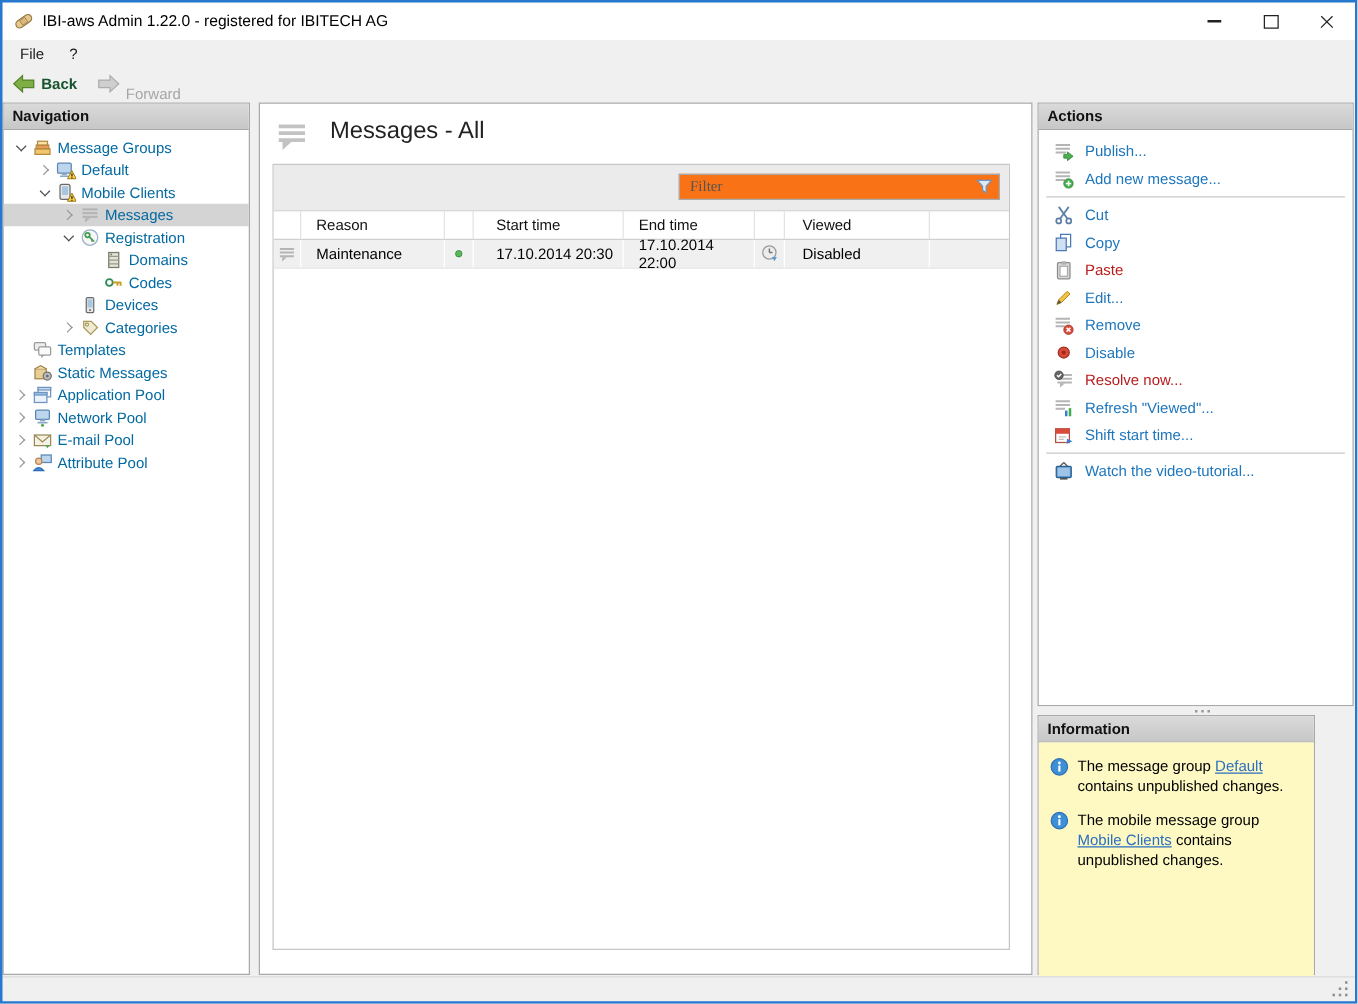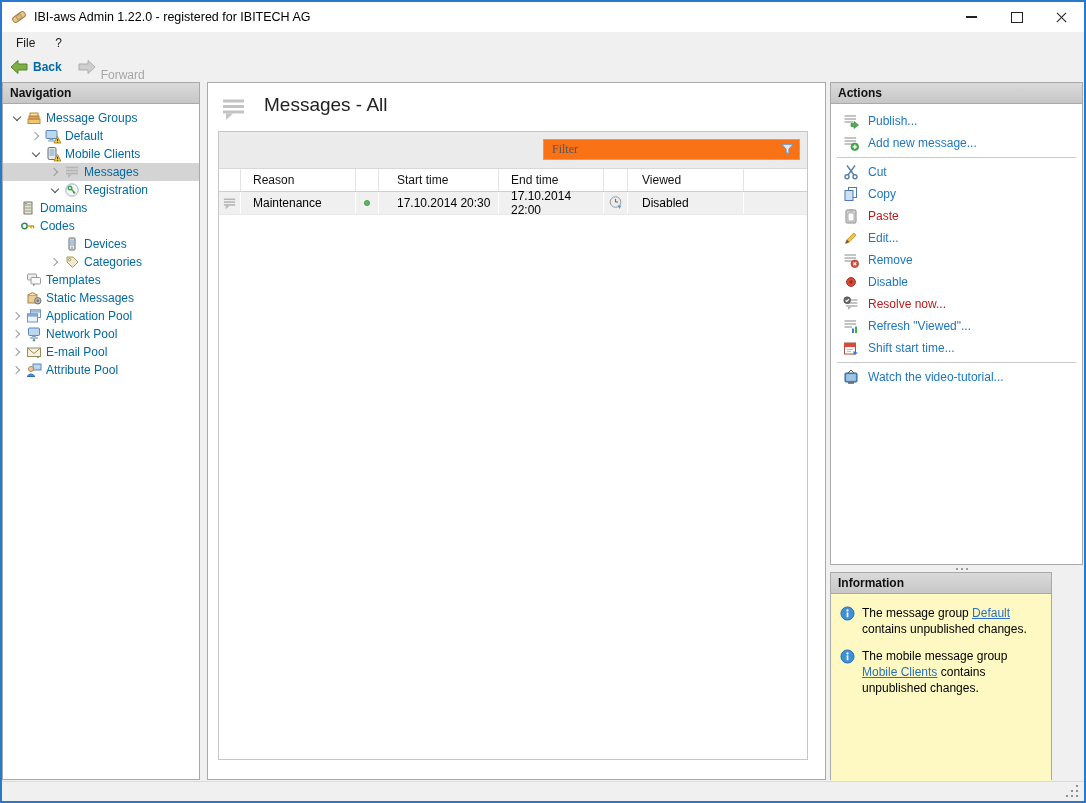--- a/index.html
+++ b/index.html
@@ -23,33 +23,33 @@
   .glyph-close::before,.glyph-close::after{content:"";position:absolute;left:0;top:6px;width:13px;height:1.3px;background:#222;}
   .glyph-close::before{transform:rotate(45deg);}
   .glyph-close::after{transform:rotate(-45deg);}
 
   
   .menubar{position:absolute;left:2px;top:32px;right:2px;height:22px;display:flex;align-items:center;}
   .menu-item{padding:0 10px;height:100%;display:flex;align-items:center;}
   .menu-item:first-child{margin-left:4px;}
   .toolbar{position:absolute;left:2px;top:54px;right:2px;height:26px;display:flex;align-items:center;padding-left:8px;gap:16px;box-sizing:border-box;}
   .tool-btn{display:flex;align-items:center;gap:5px;}
-  .tool-btn .lbl-back{font-weight:bold;color:#0369a1;}
+  .tool-btn .lbl-back{font-weight:bold;color:#14532d;}
   .tool-btn .lbl-fwd{color:#a6a6a6;margin-top:15px;}
 
   
   .panel{position:absolute;background:#fff;border:1px solid #a9a9a9;box-sizing:border-box;}
   .panel-header{height:20px;line-height:20px;background:linear-gradient(#dadada,#c7c7c7);border-bottom:1px solid #a9a9a9;font-weight:bold;padding-left:7px;color:#111;}
 
   
   .nav-panel{left:2px;top:82px;width:198px;height:698px;}
   .tree{padding-top:5px;}
   .trow{height:18px;display:flex;align-items:center;white-space:nowrap;}
   .trow.sel{background:#d4d4d4;}
-  .lvl0{padding-left:6px;} .lvl1{padding-left:25px;} .lvl2{padding-left:44px;} .lvl3{}
+  .lvl0{padding-left:6px;} .lvl1{padding-left:25px;} .lvl2{padding-left:44px;} .lvl3{padding-left:63px;}
   .chev{width:16px;height:16px;display:inline-flex;align-items:center;justify-content:center;flex:0 0 auto;}
   .chev.collapsed::before{content:"";width:5px;height:5px;border-right:1.4px solid #9a9a9a;border-top:1.4px solid #9a9a9a;transform:rotate(45deg);margin-right:2px;}
   .chev.expanded::before{content:"";width:5px;height:5px;border-right:1.4px solid #4d4d4d;border-top:1.4px solid #4d4d4d;transform:rotate(135deg);margin-bottom:2px;}
   .ticon{width:16px;height:16px;margin:0 4px 0 1px;flex:0 0 auto;}
   .tlabel{color:#0369a1;}
   .svg16{width:16px;height:16px;display:block;}
 
   
   .main-panel{left:207px;top:82px;width:619px;height:698px;padding-left:36px;}
   .main-header-icon{position:absolute;left:12px;top:14px;width:27px;height:24px;}

